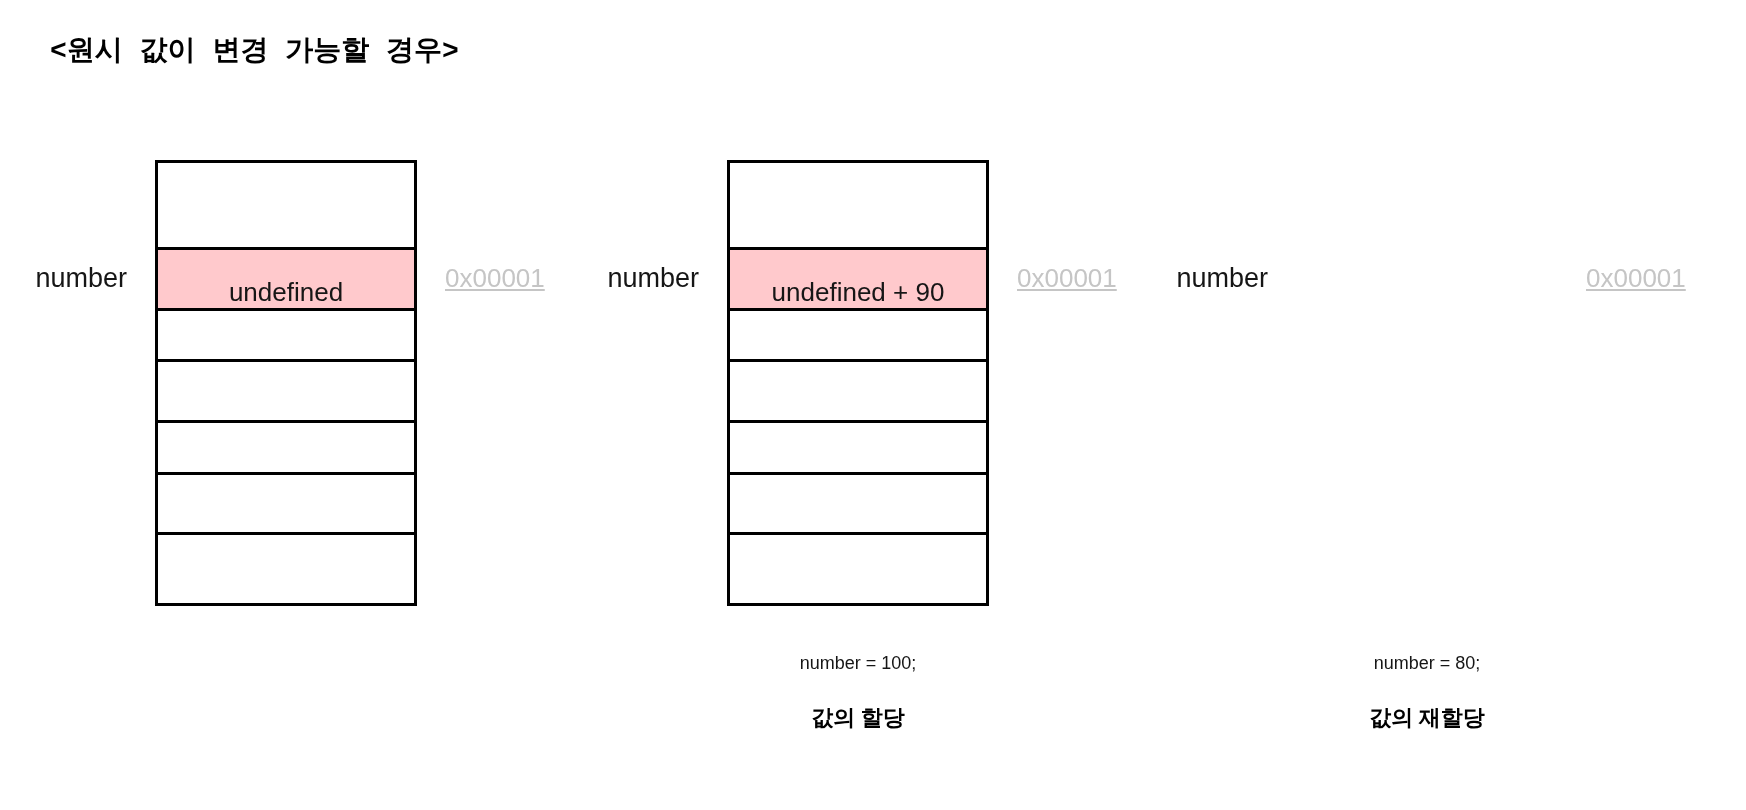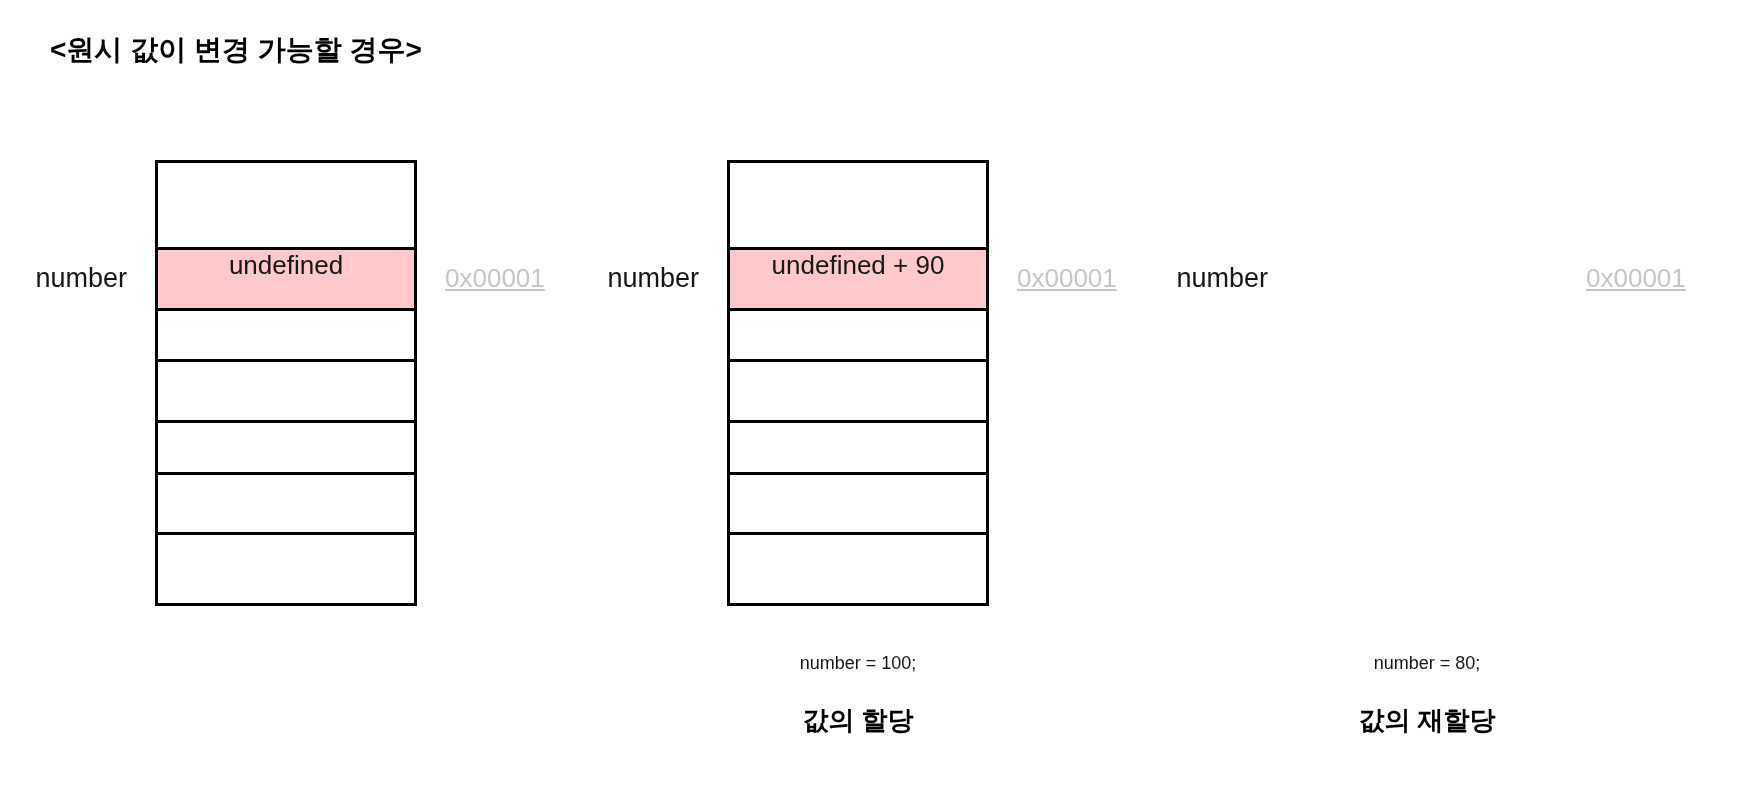--- a/index.html
+++ b/index.html
@@ -21,20 +21,21 @@
     overflow: hidden;
   }
   .title {
     position: absolute;
     left: 50px;
     top: 31px;
     font-size: 28px;
     font-weight: 700;
     color: #000000;
     white-space: nowrap;
+    font-family: Liberation Mono, monospace;
   }
   .panel {
     position: absolute;
     top: 160px;
     width: 680px;
     height: 620px;
   }
   .panel.p1 { left: -25px; }
   .panel.p2 { left: 547px; }
   .panel.p3 { left: 1116px; }
@@ -55,21 +56,21 @@
     left: 180px;
     top: 0;
     width: 256px;
     border: 3px solid var(--ink);
     background: #ffffff;
   }
   .cell {
     border-top: 3px solid var(--ink);
     background: #ffffff;
     display: flex;
-    align-items: flex-start;
+    align-items: flex-end;
     justify-content: center;
   }
   .cell:first-child { border-top: none; }
   .cell.r0 { height: 84px; }
   .cell.r1 { height: 58px; }
   .cell.r2 { height: 48px; }
   .cell.r3 { height: 58px; }
   .cell.r4 { height: 49px; }
   .cell.r5 { height: 57px; }
   .cell.r6 { height: 68px; }
@@ -98,24 +99,25 @@
     font-size: 18px;
     color: #161616;
     white-space: nowrap;
   }
   .caption-title {
     position: absolute;
     left: 91px;
     top: 543px;
     width: 440px;
     text-align: center;
-    font-size: 26px;
+    font-size: 22px;
     font-weight: 700;
     color: #000000;
     white-space: nowrap;
+    font-family: Liberation Serif, serif;
   }
 </style>
 </head>
 <body>
 
 <div class="canvas">
 
   <div class="title">&lt;원시 값이 변경 가능할 경우&gt;</div>
 
   <div class="panel p1">

